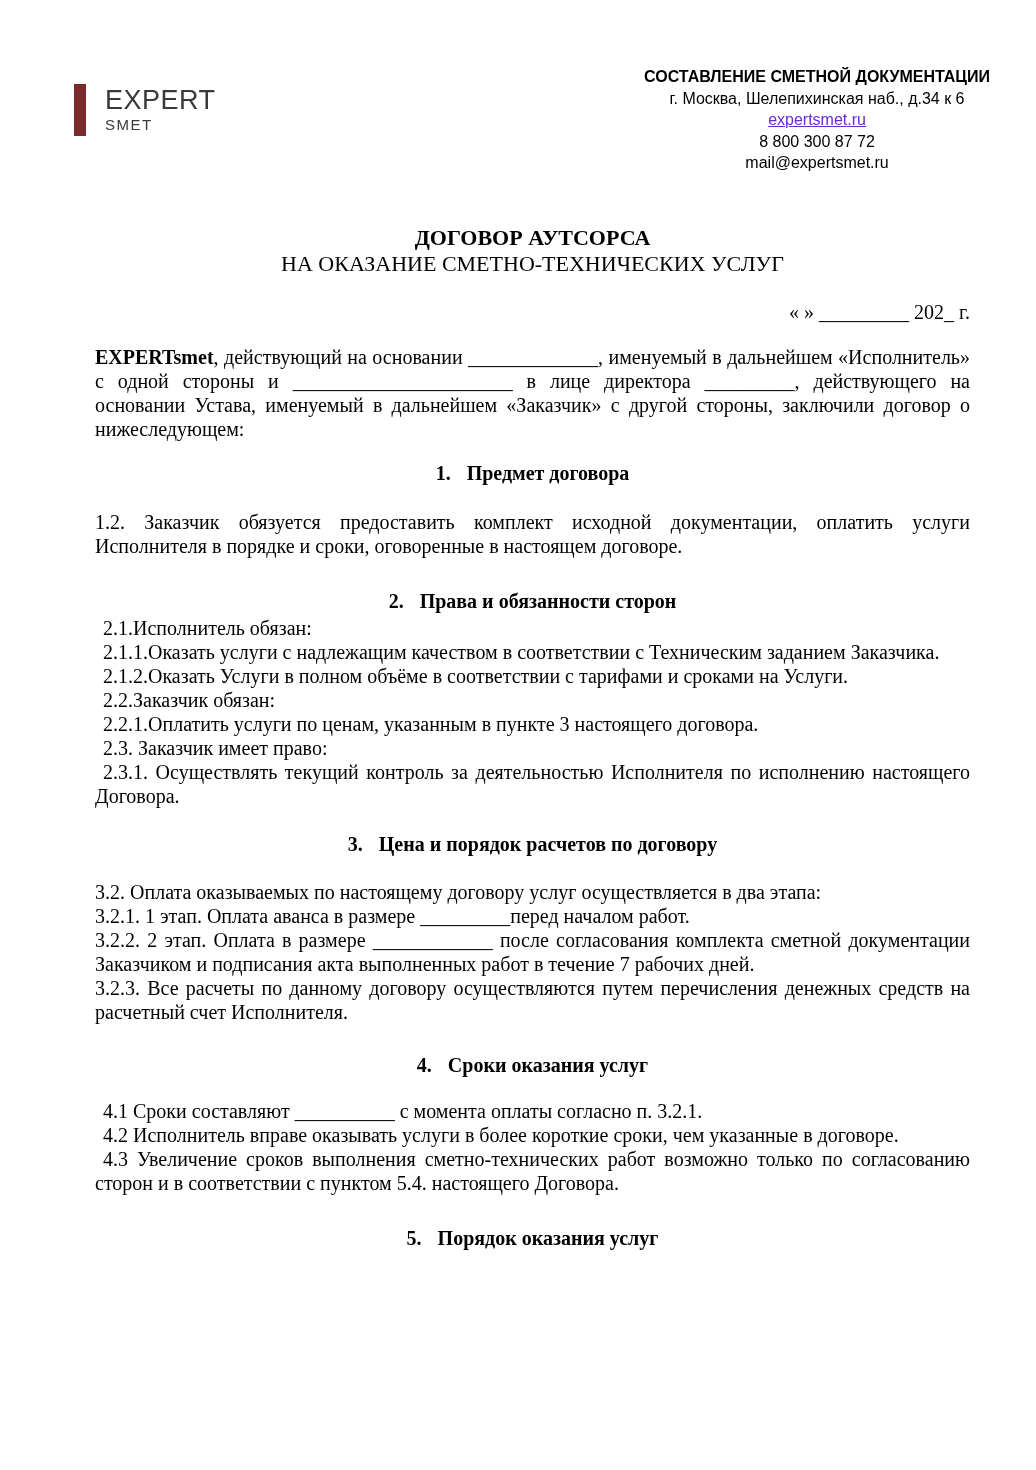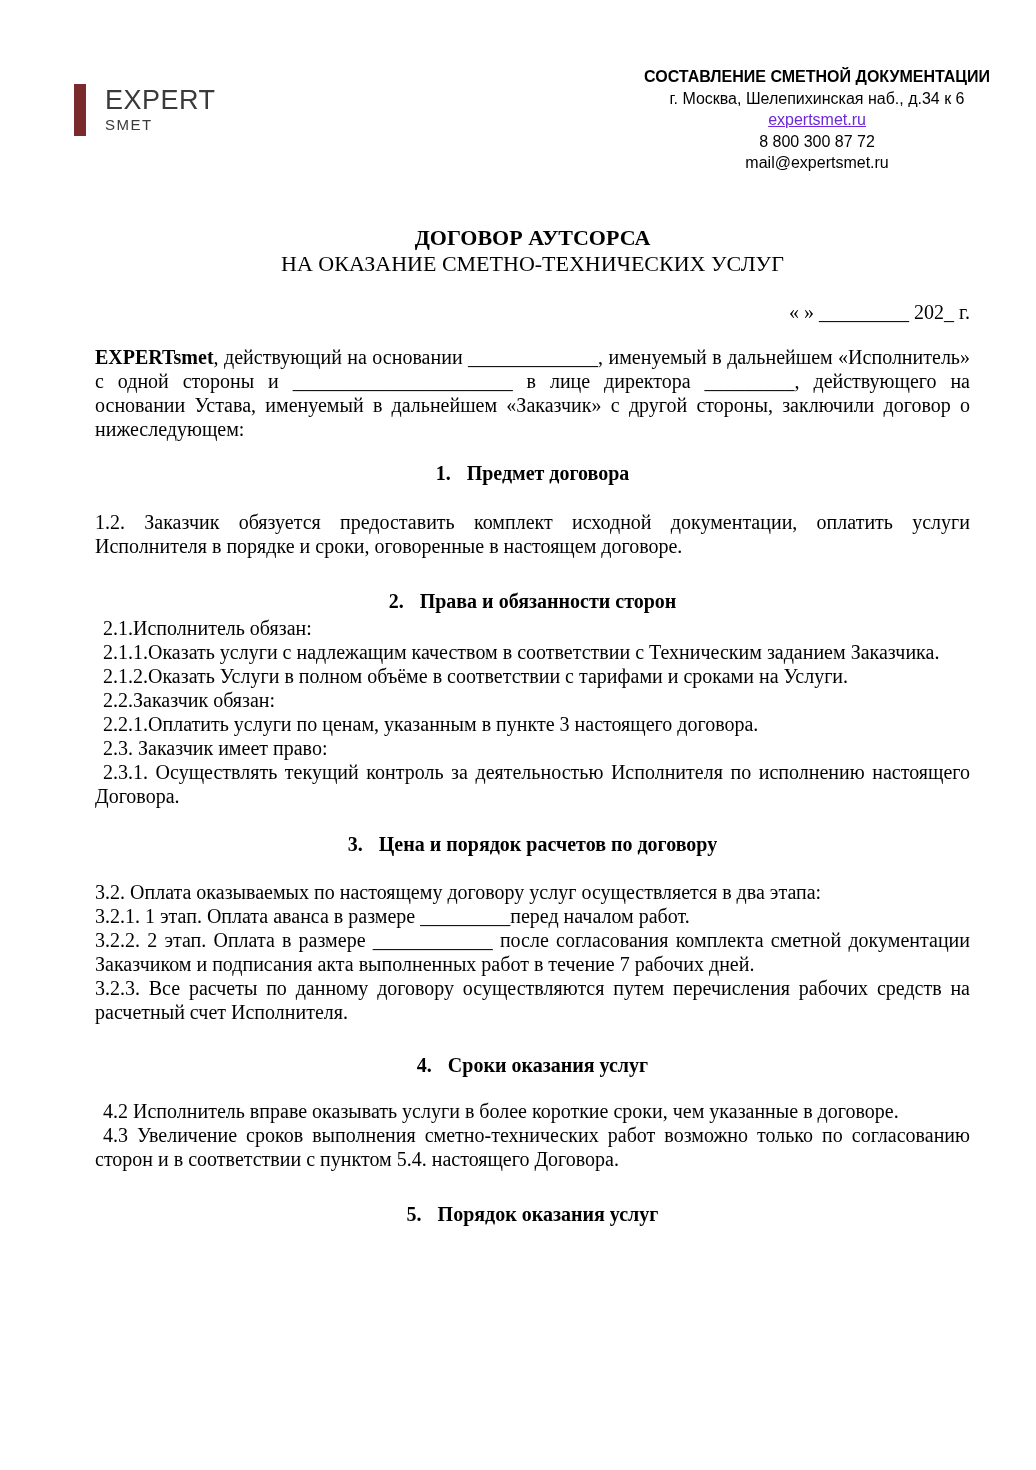--- a/index.html
+++ b/index.html
@@ -97,25 +97,26 @@
   <p class="clause ind">2.2.1.Оплатить услуги по ценам, указанным в пункте 3 настоящего договора.</p>
   <p class="clause ind">2.3. Заказчик имеет право:</p>
   <p class="clause ind">2.3.1. Осуществлять текущий контроль за деятельностью Исполнителя по исполнению настоящего Договора.</p>
 
   <div class="heading mt-h3">
     <span>3.</span><span class="heading-title">Цена и порядок расчетов по договору</span>
   </div>
   <p class="clause">3.2. Оплата оказываемых  по настоящему договору услуг осуществляется в два этапа:</p>
   <p class="clause">3.2.1. 1 этап. Оплата аванса в размере _________перед началом работ.</p>
   <p class="clause">3.2.2. 2 этап. Оплата в размере ____________ после согласования комплекта сметной документации Заказчиком и подписания акта выполненных работ в течение 7 рабочих дней.</p>
-  <p class="clause">3.2.3. Все расчеты по данному договору осуществляются путем перечисления рабочих средств на расчетный счет Исполнителя.</p>
+  <p class="clause">3.2.3. Все расчеты по данному договору осуществляются путем перечисления денежных средств на расчетный счет Исполнителя.</p>
 
   <div class="heading mt-h4">
     <span>4.</span><span class="heading-title">Сроки оказания услуг</span>
   </div>
+  <p class="clause ind">4.1 Сроки составляют __________ с момента оплаты согласно п. 3.2.1.</p>
   <p class="clause ind">4.2 Исполнитель вправе оказывать услуги в более короткие сроки, чем указанные в договоре.</p>
   <p class="clause ind">4.3 Увеличение сроков выполнения сметно-технических работ возможно только по согласованию сторон и в соответствии с пунктом 5.4. настоящего Договора.</p>
 
   <div class="heading mt-h5">
     <span>5.</span><span class="heading-title">Порядок оказания услуг</span>
   </div>
 
 </div>
 
 </body></html>

